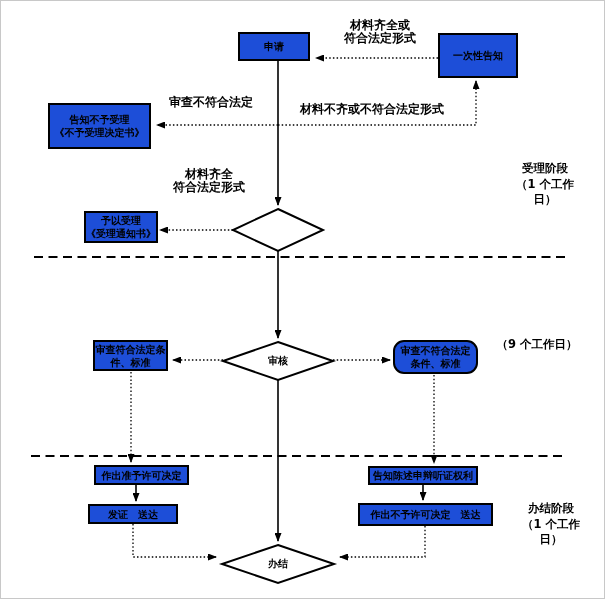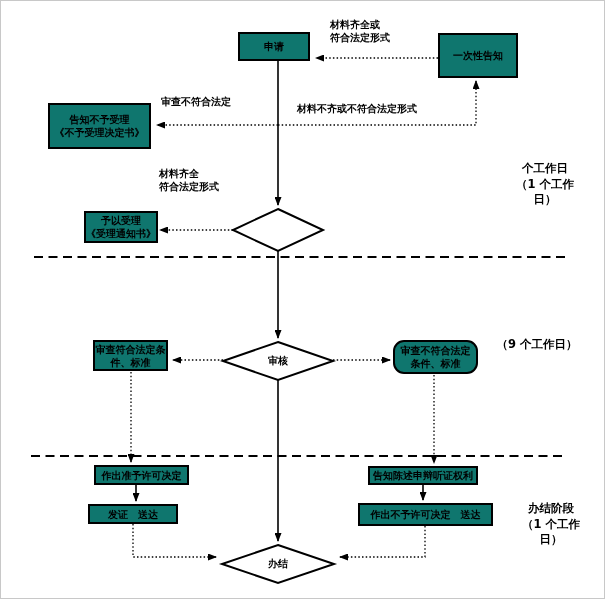--- a/index.html
+++ b/index.html
@@ -3,31 +3,31 @@
 <meta charset="utf-8">
 <style>
   html,body{margin:0;padding:0;background:#ffffff;}
   .canvas{
     position:relative;width:605px;height:599px;background:#ffffff;
     font-family:"DejaVu Sans","Liberation Sans",sans-serif;color:#000;
     border:1px solid #c8c8c8;box-sizing:border-box;overflow:hidden;
   }
   svg.wires{position:absolute;left:0;top:0;width:605px;height:599px;}
   .node{
-    position:absolute;background:#0f766e;border:2px solid #000;box-sizing:border-box;
+    position:absolute;background:#1d4ed8;border:2px solid #000;box-sizing:border-box;
     display:flex;flex-direction:column;align-items:center;justify-content:center;
     font-size:10px;font-weight:600;line-height:13px;text-align:center;white-space:nowrap;
   }
   .dlabel{
     position:absolute;display:flex;align-items:center;justify-content:center;
     font-size:10px;font-weight:600;text-align:center;
   }
   .elabel{
-    position:absolute;font-size:10px;font-weight:600;line-height:12.5px;
-    white-space:nowrap;
+    position:absolute;font-size:12px;font-weight:600;line-height:12.5px;
+    text-align:center;white-space:nowrap;
   }
   .stage{
     position:absolute;font-size:11.5px;font-weight:600;line-height:15.5px;
     text-align:center;white-space:nowrap;
   }
   .wire{fill:none;stroke:#000;}
   .solid{stroke-width:1.6;}
   .dotted{stroke-width:1.3;stroke-dasharray:1.5 2.2;}
   .phase{stroke-width:2;stroke-dasharray:9 5.5;}
   .diamond{fill:#fff;stroke:#000;stroke-width:2;}
@@ -124,21 +124,21 @@
   <div class="elabel" style="left:160px;top:95px;width:100px;">审查不符合法定</div>
 
   <div class="elabel" style="left:296px;top:102px;width:150px;">材料不齐或不符合法定形式</div>
 
   <div class="elabel" style="left:158px;top:167px;width:100px;">
     <div>材料齐全</div>
     <div>符合法定形式</div>
   </div>
 
   <div class="stage" style="left:504px;top:160px;width:80px;">
-    <div>个工作日</div>
+    <div>受理阶段</div>
     <div>（1 个工作</div>
     <div>日）</div>
   </div>
 
   <div class="stage" style="left:488px;top:336px;width:96px;">
     <div>（9 个工作日）</div>
   </div>
 
   <div class="stage" style="left:510px;top:500px;width:80px;">
     <div>办结阶段</div>

